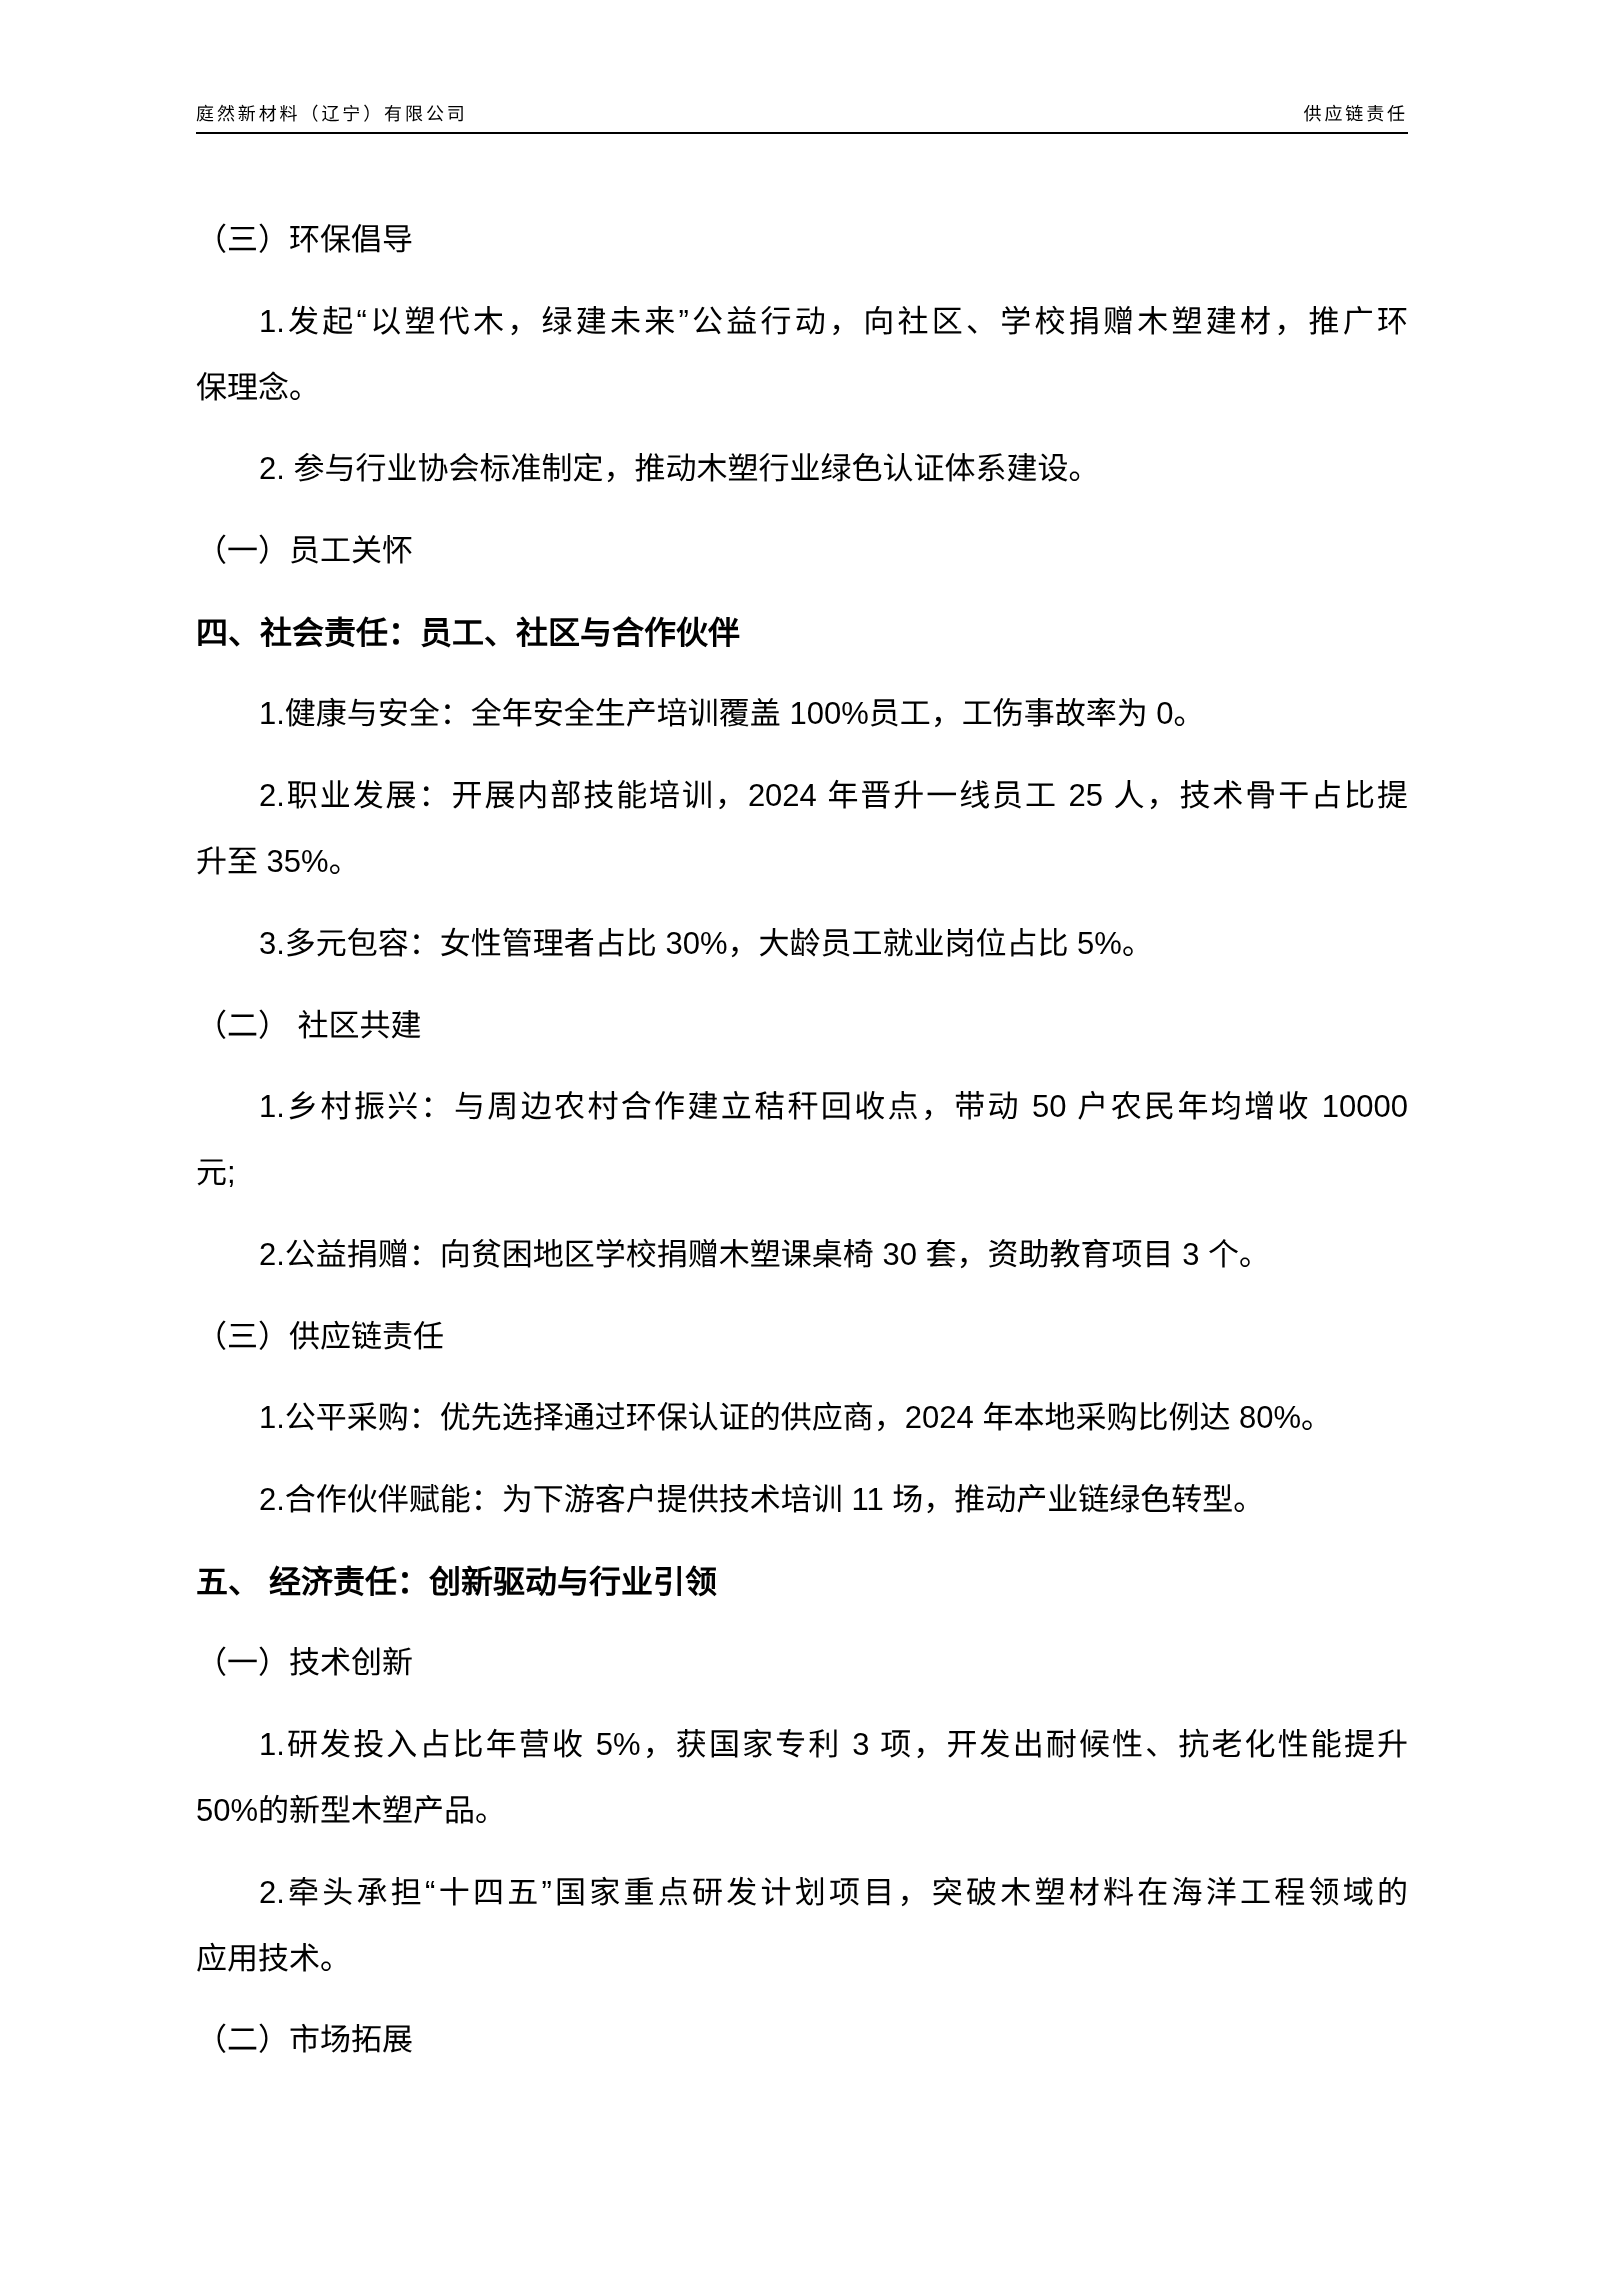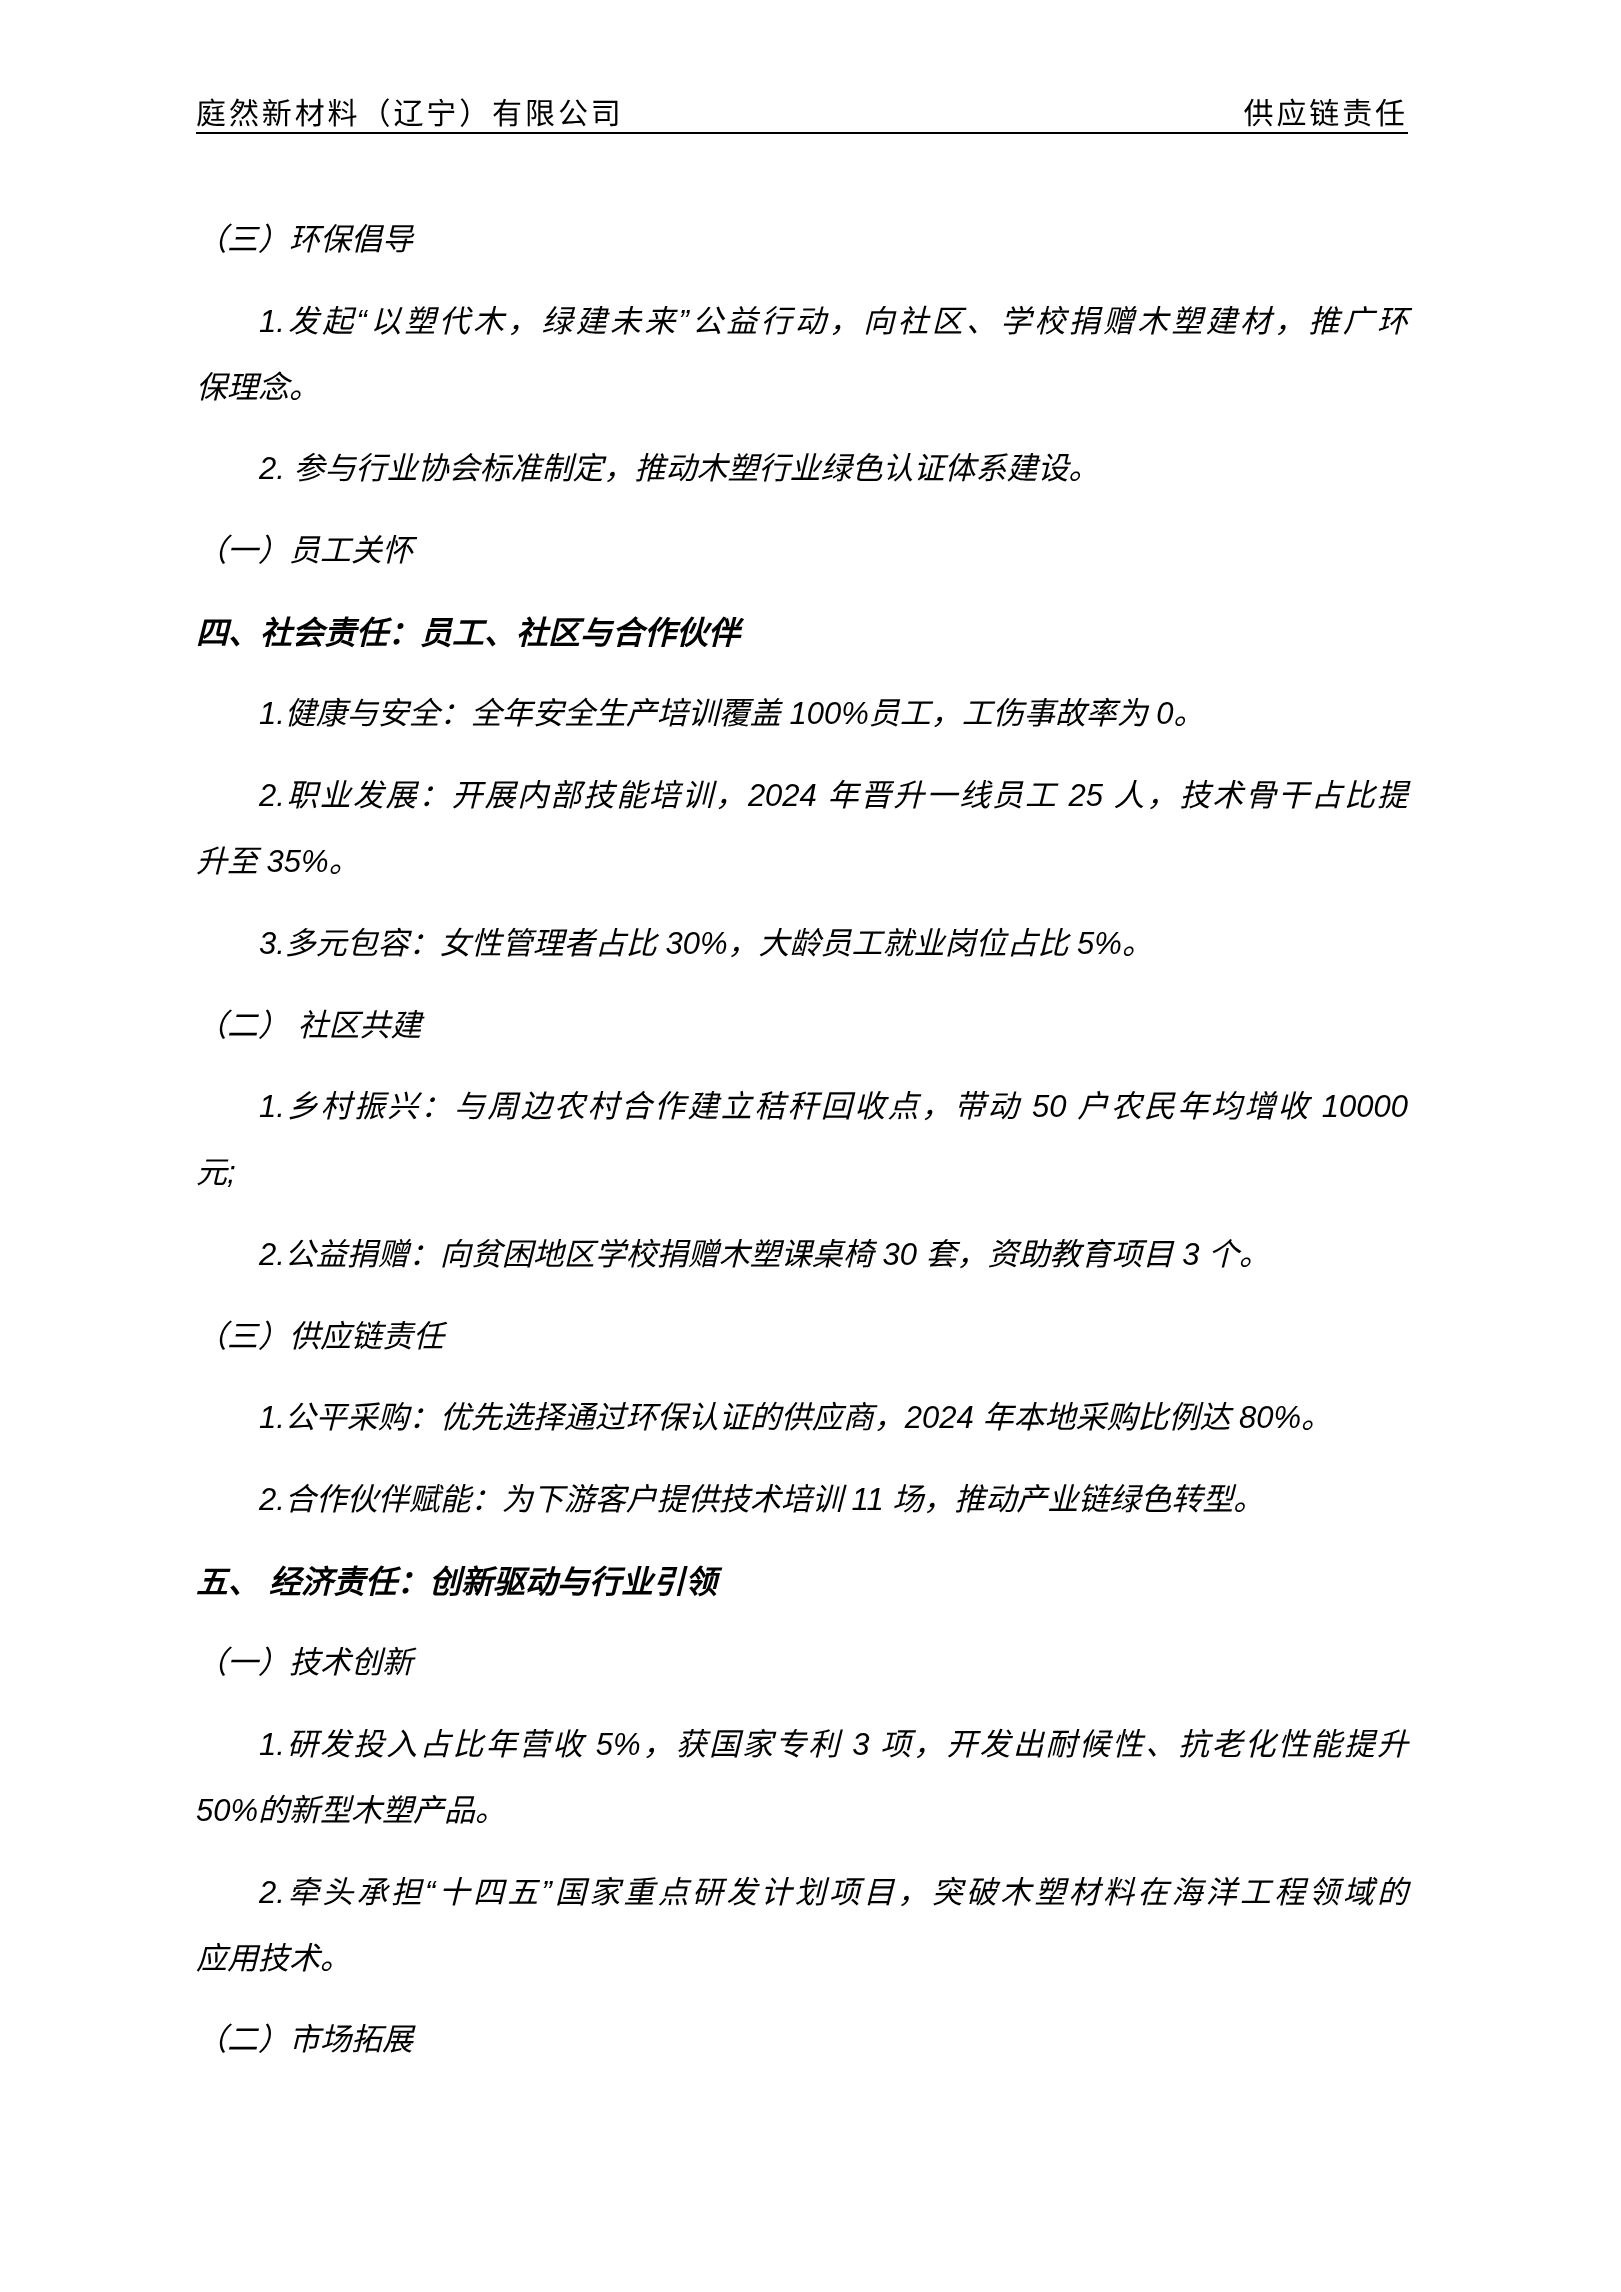--- a/index.html
+++ b/index.html
@@ -20,32 +20,31 @@
   
   .page-header {
     margin: 0 213px 0 196px;
     padding-top: 98px;
     padding-bottom: 2px;
     border-bottom: 2.9px solid #000000;
     display: flex;
     justify-content: space-between;
     align-items: flex-end;
     font-family: "Liberation Serif", "DejaVu Serif", serif;
-    font-size: 30px;
+    font-size: 18px;
     line-height: 32px;
     letter-spacing: 2.9px;
     font-weight: 500;
   }
   
   .doc {
     margin: 73px 213px 0 196px;
     font-family: "Liberation Sans", "DejaVu Sans", sans-serif;
     font-size: 31px;
     line-height: 66px;
-    font-style: italic;
   }
   .block { margin: 0 0 15.7px 0; }
   .h1 {
     font-weight: bold;
     font-size: 32px;
   }
   .h2 { font-weight: normal; }
   .ln { display: block; }
   .ln.first { text-indent: 63px; }
   .ln.fill {

